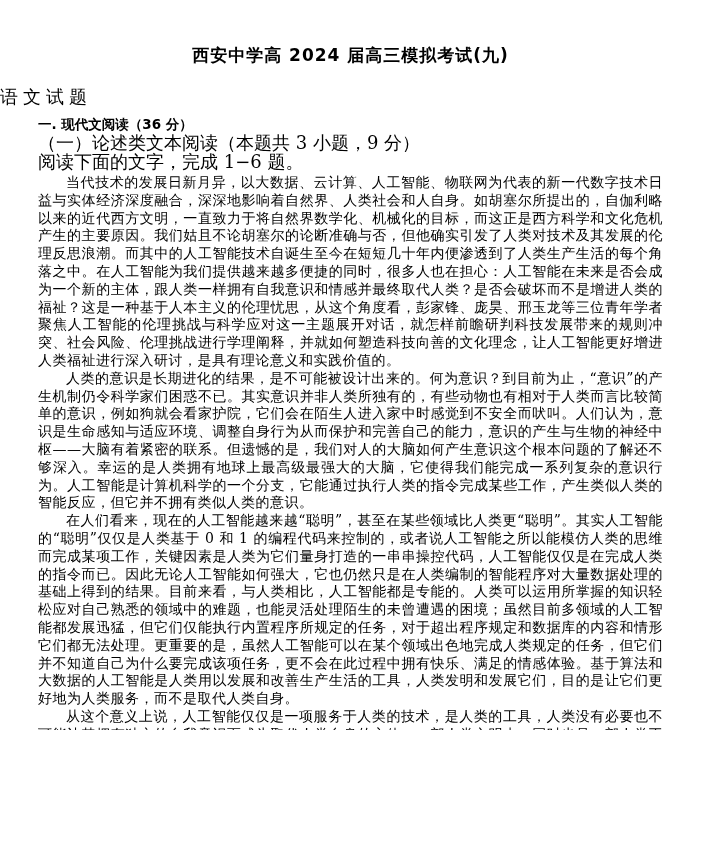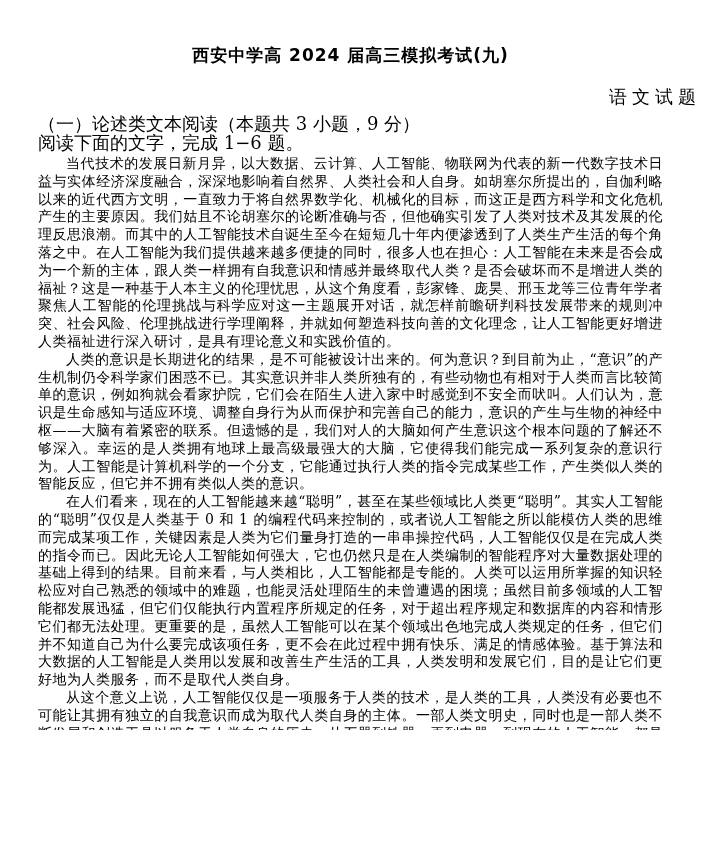--- a/index.html
+++ b/index.html
@@ -21,21 +21,21 @@
     padding-top: 44px;
     text-align: center;
     font-size: 17px;
     font-weight: bold;
     letter-spacing: 1px;
     font-family: "DejaVu Sans", sans-serif;
   }
   .paper-subtitle {
     margin: 0;
     padding-top: 18px;
-    text-align: right;
+    text-align: left;
     font-size: 18px;
     font-weight: normal;
     letter-spacing: 5px;
     font-family: Liberation Serif, serif;
   }
   .exam-meta {
     margin: 0;
     padding-top: 9px;
     text-align: center;
     font-size: 12px;
@@ -76,20 +76,21 @@
 
 <div class="page">
 
   <h1 class="exam-title">西安中学高 2024 届高三模拟考试(九)</h1>
 
   <h2 class="paper-subtitle">语文试题</h2>
 
 
   <div class="content">
 
+    <div class="section-heading">一. 现代文阅读（36 分）</div>
 
     <div class="subsection-heading">（一）论述类文本阅读（本题共 3 小题，9 分）</div>
 
     <div class="reading-instruction">阅读下面的文字，完成 1−6 题。</div>
 
     <div class="passage">
       <p>当代技术的发展日新月异，以大数据、云计算、人工智能、物联网为代表的新一代数字技术日益与实体经济深度融合，深深地影响着自然界、人类社会和人自身。如胡塞尔所提出的，自伽利略以来的近代西方文明，一直致力于将自然界数学化、机械化的目标，而这正是西方科学和文化危机产生的主要原因。我们姑且不论胡塞尔的论断准确与否，但他确实引发了人类对技术及其发展的伦理反思浪潮。而其中的人工智能技术自诞生至今在短短几十年内便渗透到了人类生产生活的每个角落之中。在人工智能为我们提供越来越多便捷的同时，很多人也在担心：人工智能在未来是否会成为一个新的主体，跟人类一样拥有自我意识和情感并最终取代人类？是否会破坏而不是增进人类的福祉？这是一种基于人本主义的伦理忧思，从这个角度看，彭家锋、庞昊、邢玉龙等三位青年学者聚焦人工智能的伦理挑战与科学应对这一主题展开对话，就怎样前瞻研判科技发展带来的规则冲突、社会风险、伦理挑战进行学理阐释，并就如何塑造科技向善的文化理念，让人工智能更好增进人类福祉进行深入研讨，是具有理论意义和实践价值的。</p>
       <p>人类的意识是长期进化的结果，是不可能被设计出来的。何为意识？到目前为止，“意识”的产生机制仍令科学家们困惑不已。其实意识并非人类所独有的，有些动物也有相对于人类而言比较简单的意识，例如狗就会看家护院，它们会在陌生人进入家中时感觉到不安全而吠叫。人们认为，意识是生命感知与适应环境、调整自身行为从而保护和完善自己的能力，意识的产生与生物的神经中枢——大脑有着紧密的联系。但遗憾的是，我们对人的大脑如何产生意识这个根本问题的了解还不够深入。幸运的是人类拥有地球上最高级最强大的大脑，它使得我们能完成一系列复杂的意识行为。人工智能是计算机科学的一个分支，它能通过执行人类的指令完成某些工作，产生类似人类的智能反应，但它并不拥有类似人类的意识。</p>
       <p>在人们看来，现在的人工智能越来越“聪明”，甚至在某些领域比人类更“聪明”。其实人工智能的“聪明”仅仅是人类基于 0 和 1 的编程代码来控制的，或者说人工智能之所以能模仿人类的思维而完成某项工作，关键因素是人类为它们量身打造的一串串操控代码，人工智能仅仅是在完成人类的指令而已。因此无论人工智能如何强大，它也仍然只是在人类编制的智能程序对大量数据处理的基础上得到的结果。目前来看，与人类相比，人工智能都是专能的。人类可以运用所掌握的知识轻松应对自己熟悉的领域中的难题，也能灵活处理陌生的未曾遭遇的困境；虽然目前多领域的人工智能都发展迅猛，但它们仅能执行内置程序所规定的任务，对于超出程序规定和数据库的内容和情形它们都无法处理。更重要的是，虽然人工智能可以在某个领域出色地完成人类规定的任务，但它们并不知道自己为什么要完成该项任务，更不会在此过程中拥有快乐、满足的情感体验。基于算法和大数据的人工智能是人类用以发展和改善生产生活的工具，人类发明和发展它们，目的是让它们更好地为人类服务，而不是取代人类自身。</p>
       <p>从这个意义上说，人工智能仅仅是一项服务于人类的技术，是人类的工具，人类没有必要也不可能让其拥有独立的自我意识而成为取代人类自身的主体。一部人类文明史，同时也是一部人类不断发展和创造工具以服务于人类自身的历史。从石器到铁器，再到电器，到现在的人工智能，都是人类体力和智力的延伸，都是作为一种工具而增强了人类某些方面的能力。地球上唯有人类拥有高度复杂的大脑结构、无比精细的意识与情感状态，无论人工智能有多“聪明”，它也不可能拥有类似于人类的</p>

